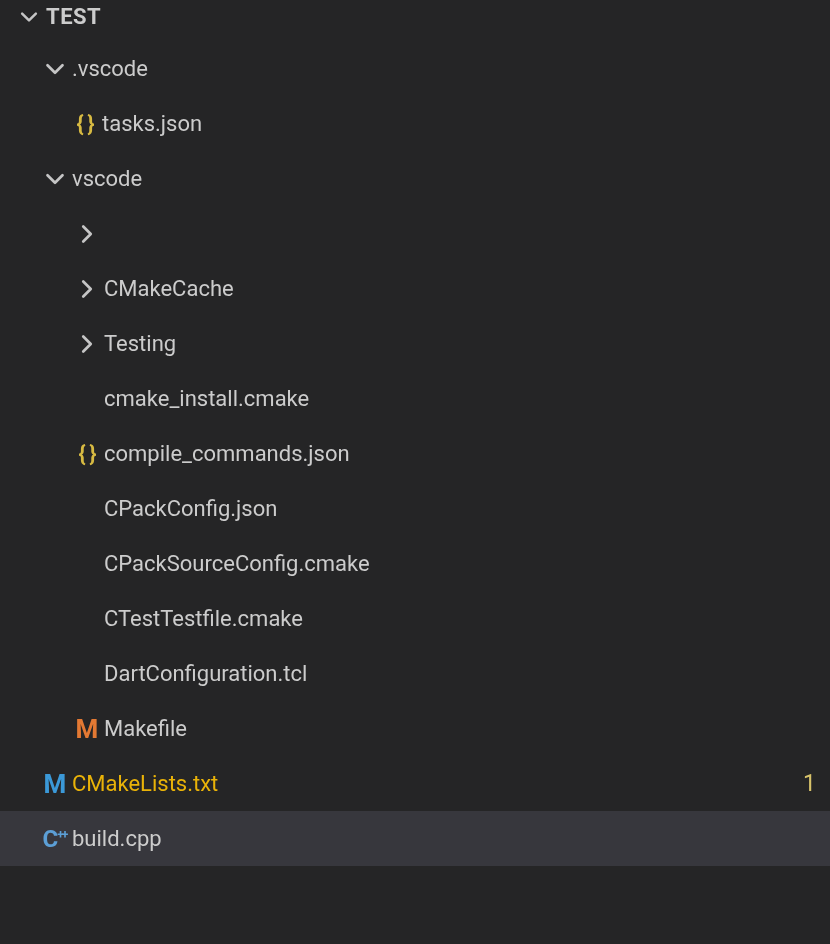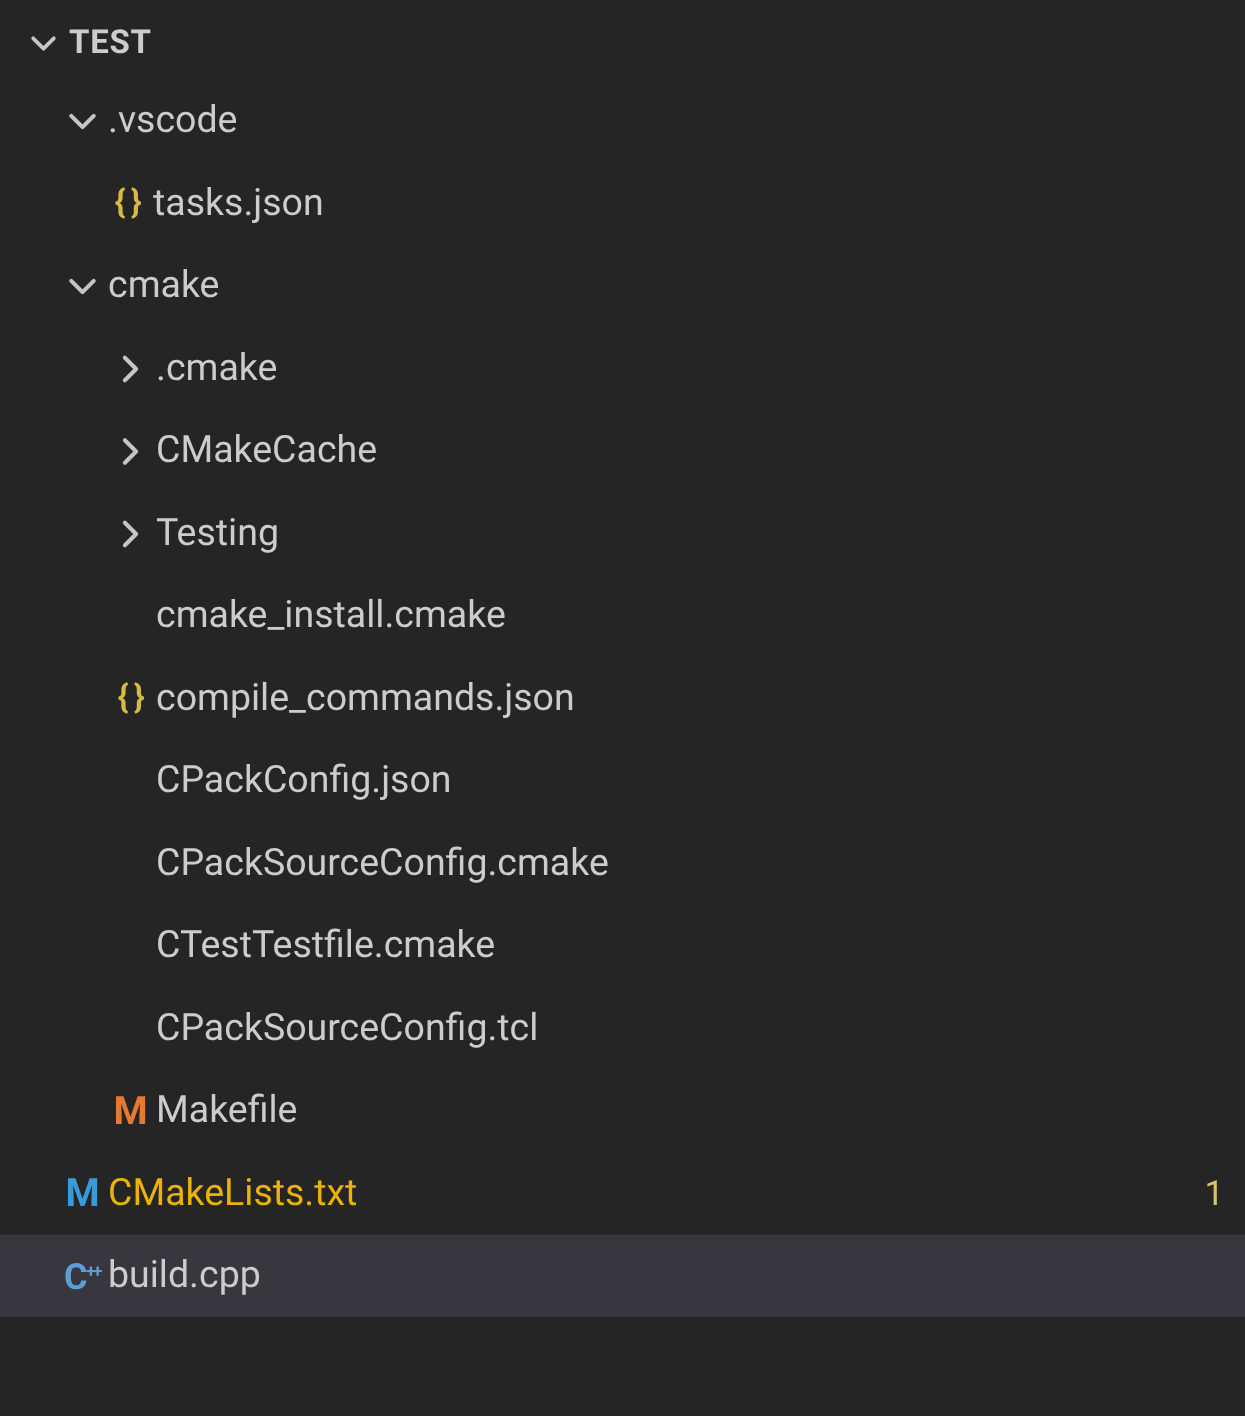--- a/index.html
+++ b/index.html
@@ -11,21 +11,21 @@
     body {
       background-color: #252526;
       color: #cccccc;
       width: 830px;
       height: 944px;
       overflow: hidden;
       font-size: 24px;
     }
     .explorer {
       width: 100%;
-      padding-top: 12px;
+      padding-top: 0;
     }
     .section-header {
       display: flex;
       align-items: center;
       padding: 4px 10px 12px 18px;
       cursor: pointer;
       user-select: none;
     }
     .section-header .chevron {
       width: 28px;
@@ -61,21 +61,21 @@
       width: 34px;
       flex: 0 0 auto;
       display: flex;
       align-items: center;
       justify-content: center;
       font-weight: 700;
     }
     .tree-row .label {
       flex: 1 1 auto;
       color: #cccccc;
-      font-size: 25px;
+      font-size: 22px;
       white-space: nowrap;
       overflow: hidden;
       text-overflow: ellipsis;
     }
     .tree-row .badge {
       flex: 0 0 auto;
       font-size: 23px;
       color: #d8c36a;
       font-weight: 400;
     }
@@ -137,31 +137,30 @@
     <span class="label">tasks.json</span>
   </div>
 
   <div class="tree-row">
     <span class="indent" style="width:38px"></span>
     <span class="twistie">
       <svg width="24" height="24">
           <use href="#chev-down"></use>
         </svg>
     </span>
-    <span class="label">cmake</span>
+    <span class="label">vscode</span>
   </div>
 
   <div class="tree-row">
     <span class="indent" style="width:70px"></span>
     <span class="twistie">
       <svg width="24" height="24">
           <use href="#chev-right"></use>
         </svg>
     </span>
-    <span class="label">.cmake</span>
   </div>
 
   <div class="tree-row">
     <span class="indent" style="width:70px"></span>
     <span class="twistie">
       <svg width="24" height="24">
           <use href="#chev-right"></use>
         </svg>
     </span>
     <span class="label">CMakeCache</span>
@@ -224,21 +223,21 @@
     <span class="label">CTestTestfile.cmake</span>
   </div>
 
   <div class="tree-row">
     <span class="indent" style="width:70px"></span>
     <span class="file-icon icon-text-lines">
       <svg width="22" height="22">
           <use href="#text-lines"></use>
         </svg>
     </span>
-    <span class="label">CPackSourceConfig.tcl</span>
+    <span class="label">DartConfiguration.tcl</span>
   </div>
 
   <div class="tree-row">
     <span class="indent" style="width:70px"></span>
     <span class="file-icon icon-makefile-m">M</span>
     <span class="label">Makefile</span>
   </div>
 
   <div class="tree-row modified">
     <span class="indent" style="width:38px"></span>

